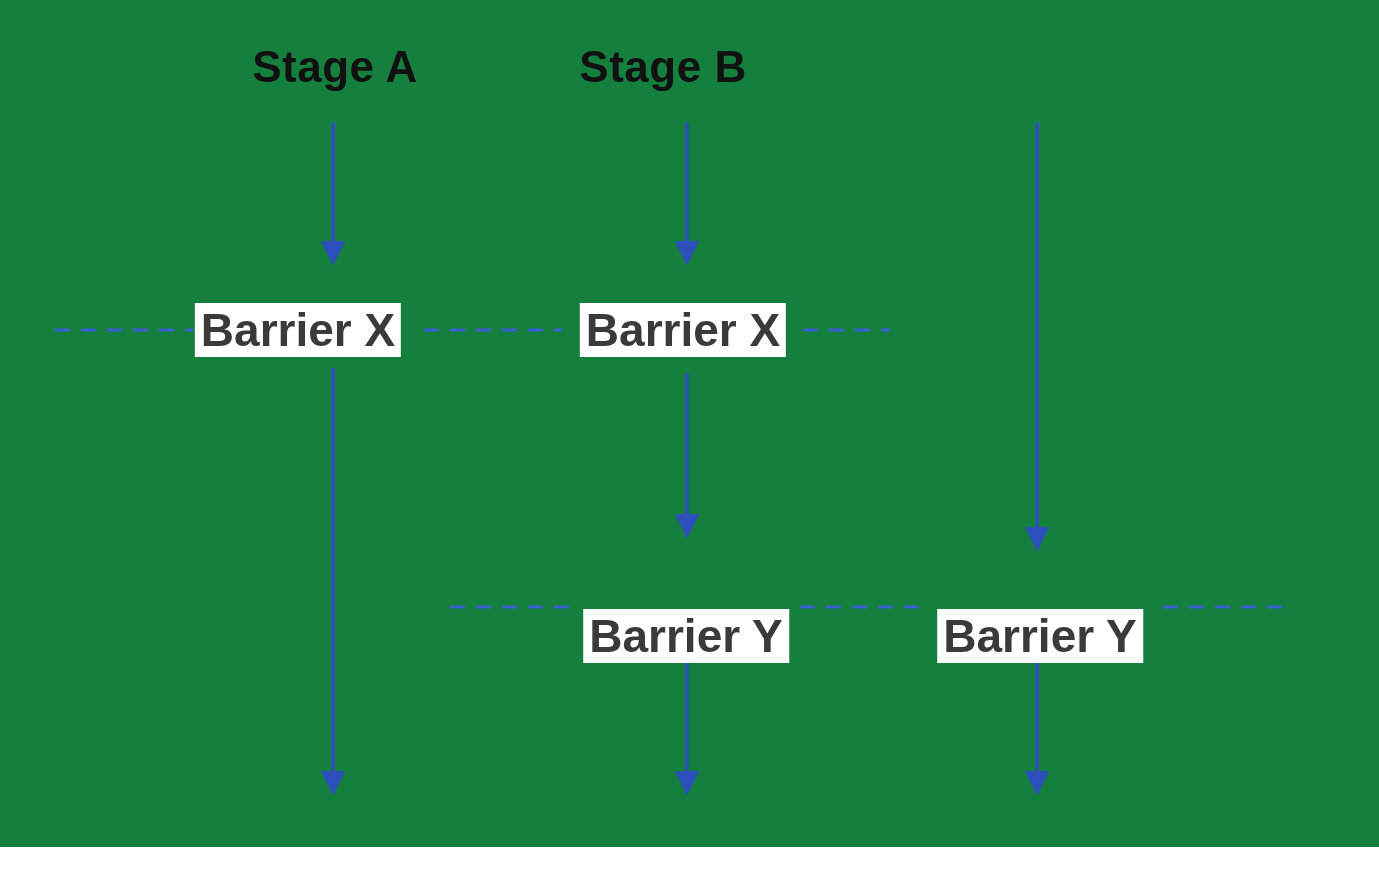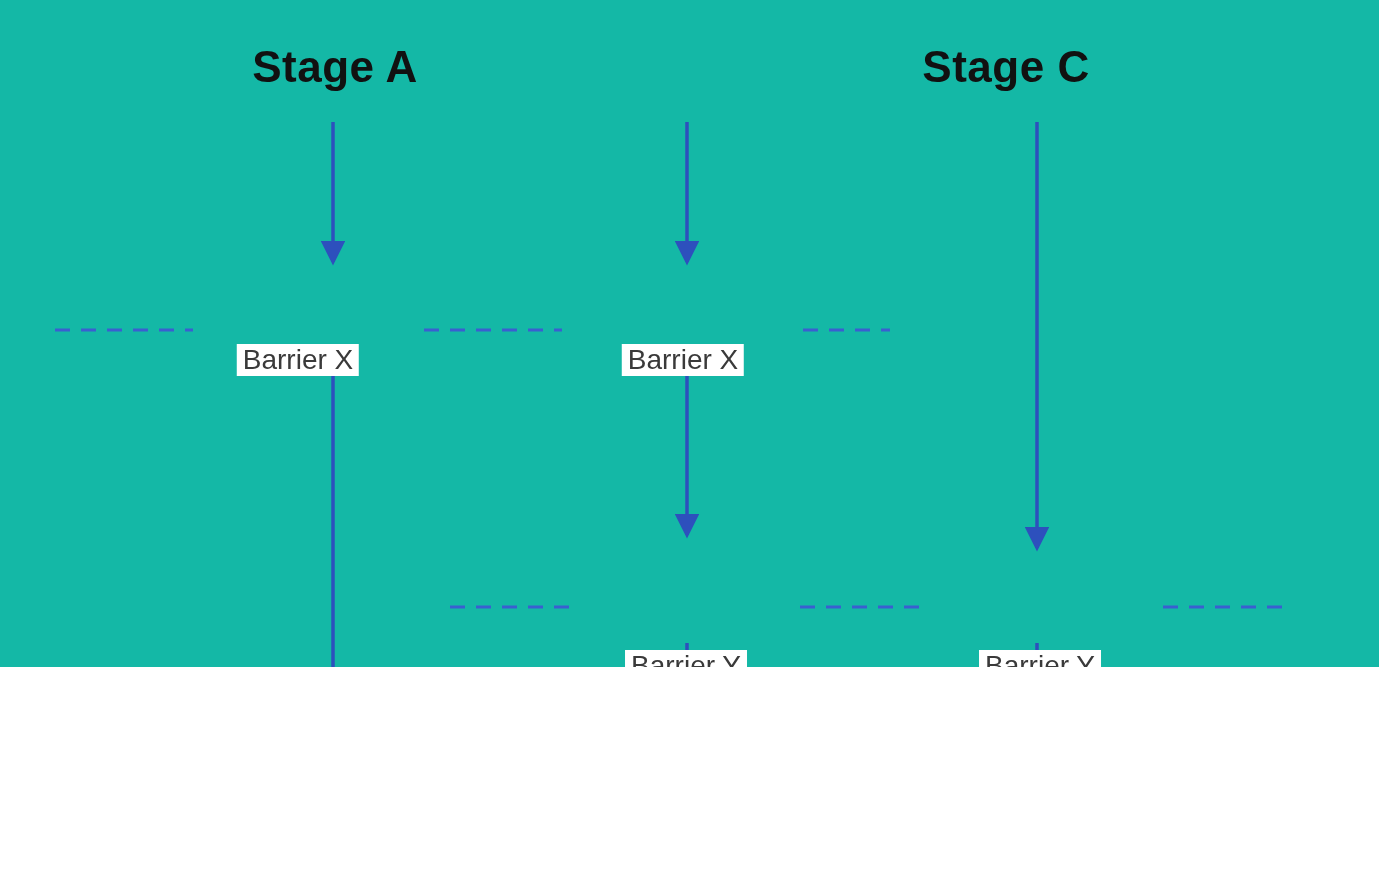--- a/index.html
+++ b/index.html
@@ -4,22 +4,22 @@
 <style>
   html, body {
     margin: 0;
     padding: 0;
     background: #ffffff;
     font-family: "Liberation Sans", sans-serif;
   }
   .canvas {
     position: relative;
     width: 1379px;
-    height: 667px;
-    background: #14b8a6;
+    height: 847px;
+    background: #15803d;
     overflow: hidden;
   }
   .canvas svg {
     position: absolute;
     left: 0;
     top: 0;
   }
   .stage-title {
     position: absolute;
     top: 42px;
@@ -29,27 +29,26 @@
     color: #111111;
     white-space: nowrap;
     letter-spacing: 0.5px;
   }
   .stage-title.a { left: 335px; }
   .stage-title.b { left: 663px; }
   .stage-title.c { left: 1006px; }
   .barrier-label {
     position: absolute;
     transform: translate(-50%, -50%);
-    font-size: 28px;
-    font-weight: normal;
+    font-size: 46px;
+    font-weight: bold;
     color: #3a3a3a;
     white-space: nowrap;
     background: #ffffff;
     padding: 0 6px;
-    margin-top: 30px;
   }
   .barrier-x { top: 330px; }
   .barrier-y { top: 636px; }
   .bx1 { left: 298px; }
   .bx2 { left: 683px; }
   .by1 { left: 686px; }
   .by2 { left: 1040px; }
 </style>
 </head>
 <body>
@@ -76,21 +75,21 @@
     <line x1="55" y1="330" x2="193" y2="330" stroke="#3a5fd0" stroke-width="3" stroke-dasharray="15 11"></line>
     <line x1="424" y1="330" x2="562" y2="330" stroke="#3a5fd0" stroke-width="3" stroke-dasharray="15 11"></line>
     <line x1="803" y1="330" x2="890" y2="330" stroke="#3a5fd0" stroke-width="3" stroke-dasharray="15 11"></line>
 
     <line x1="450" y1="607" x2="573" y2="607" stroke="#3a5fd0" stroke-width="3" stroke-dasharray="15 11"></line>
     <line x1="800" y1="607" x2="922" y2="607" stroke="#3a5fd0" stroke-width="3" stroke-dasharray="15 11"></line>
     <line x1="1163" y1="607" x2="1285" y2="607" stroke="#3a5fd0" stroke-width="3" stroke-dasharray="15 11"></line>
   </svg>
 
   <div class="stage-title a">Stage A</div>
-  <div class="stage-title c">Stage C</div>
+  <div class="stage-title b">Stage B</div>
 
   <div class="barrier-label barrier-x bx1">Barrier X</div>
   <div class="barrier-label barrier-x bx2">Barrier X</div>
 
   <div class="barrier-label barrier-y by1">Barrier Y</div>
   <div class="barrier-label barrier-y by2">Barrier Y</div>
 
 </div>
 
 </body></html>

